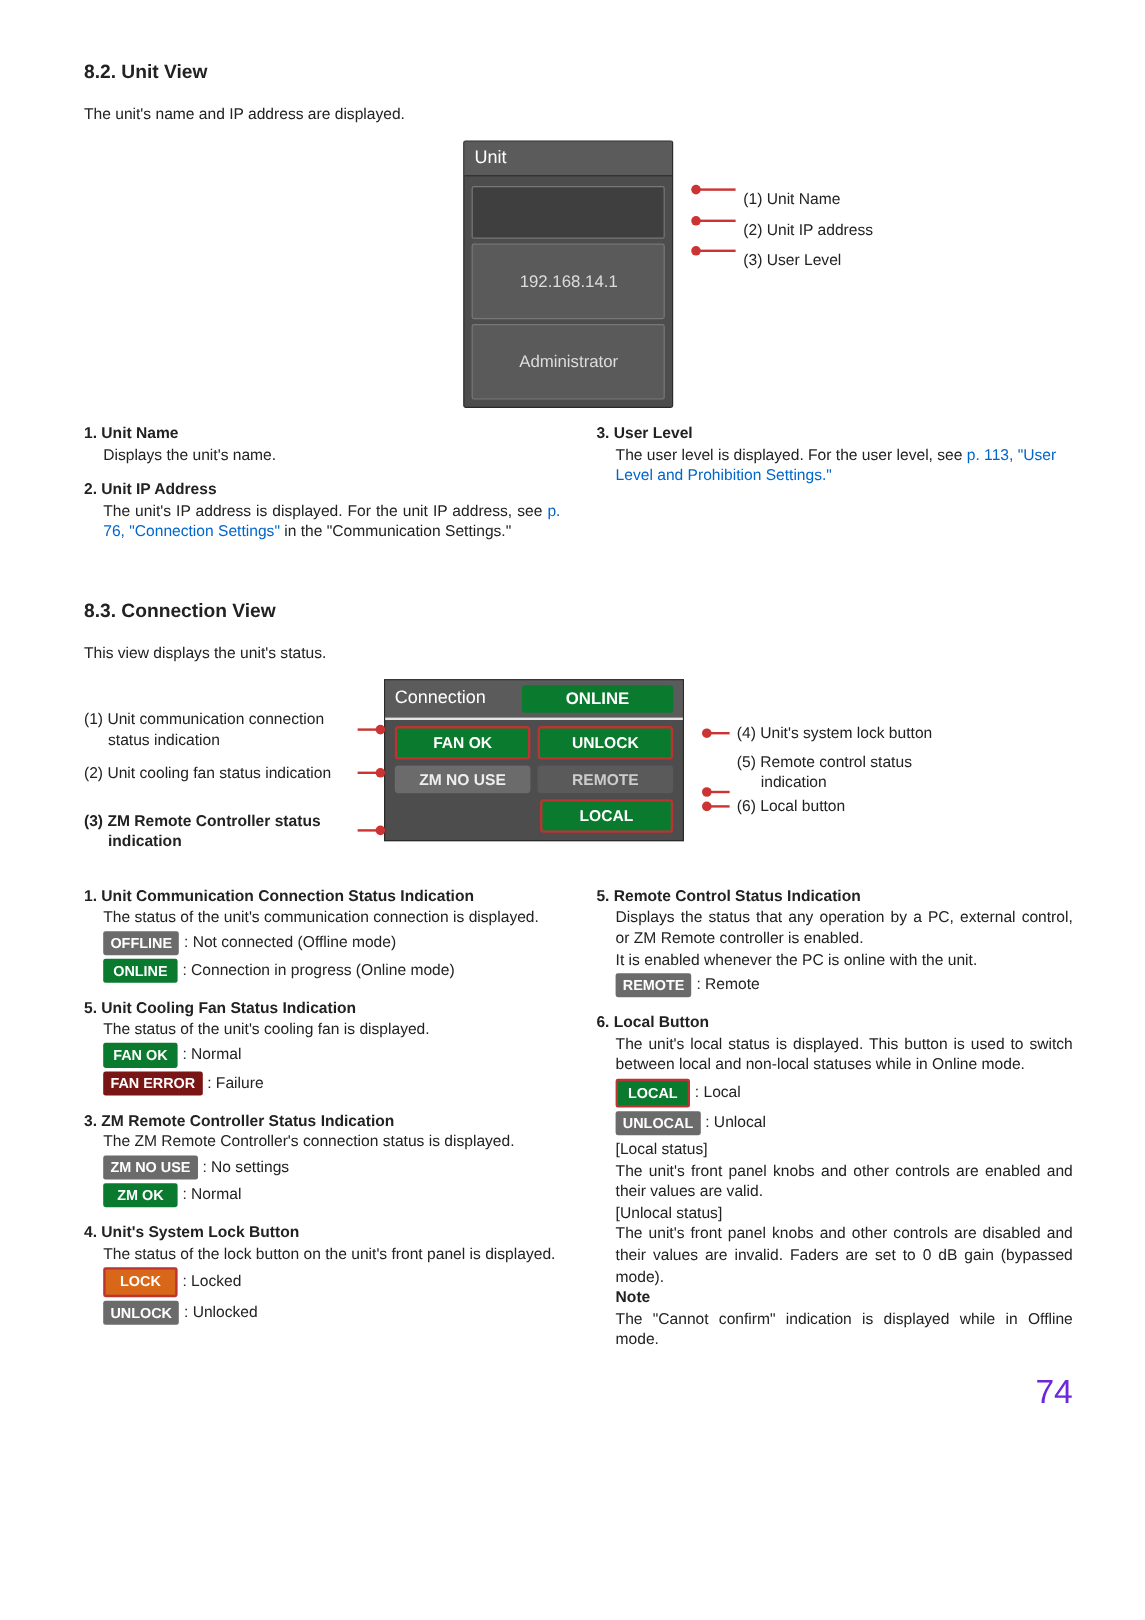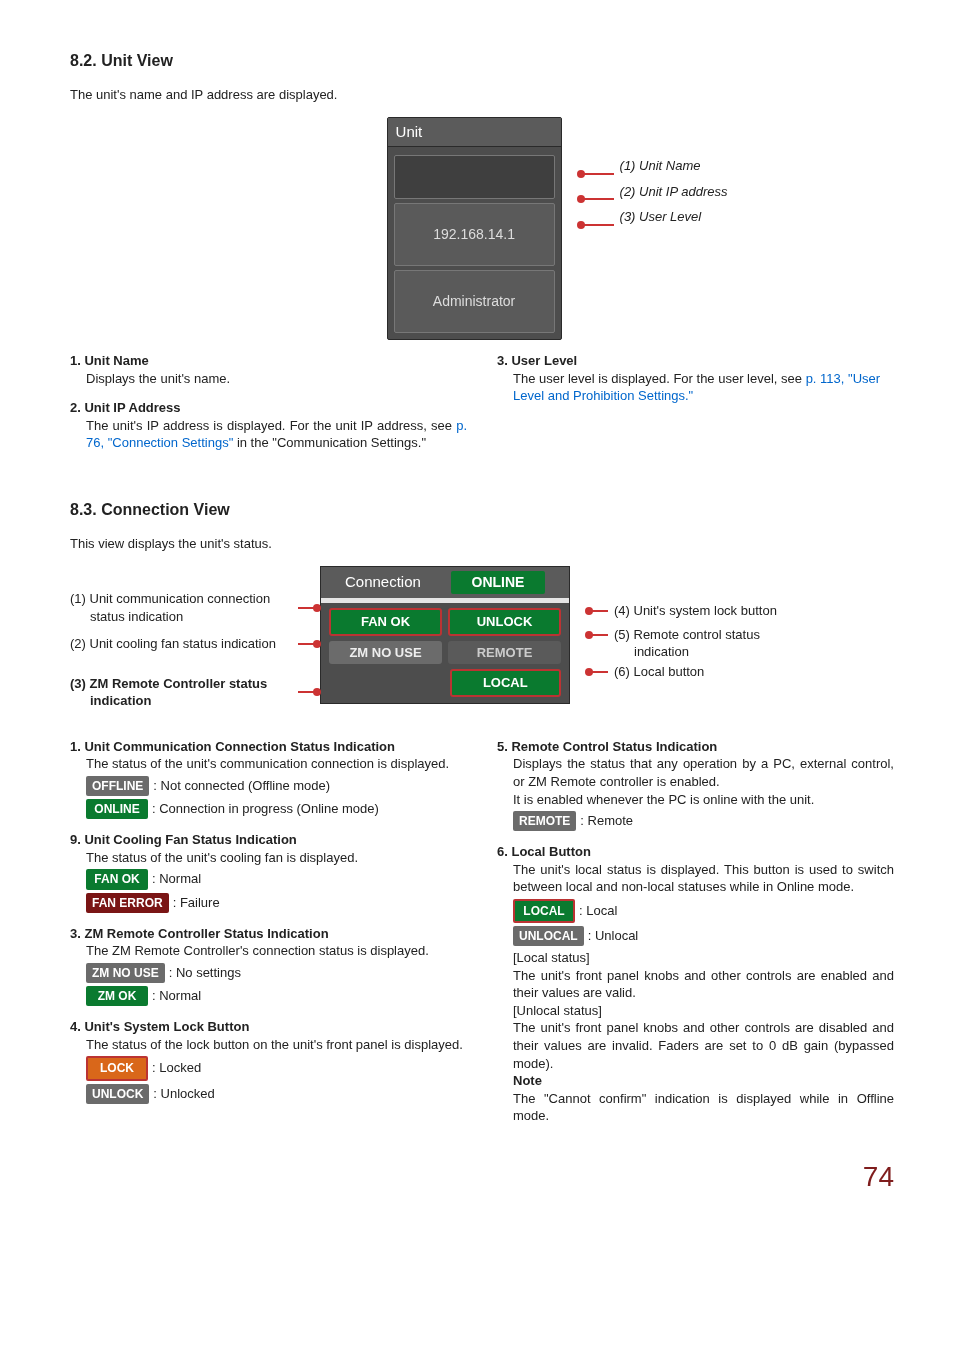--- a/index.html
+++ b/index.html
@@ -46,21 +46,21 @@
     font-size:14px;
     border:1px solid #777;
     border-radius:2px;
     background:#5a5a5a;
     text-align:center;
   }
   .unit-row.blank { height:26px; background:#3f3f3f; margin-top:8px; }
   .unit-row.ip { margin-top:4px; }
   .unit-row.admin { margin-top:4px; }
   .callouts { margin-left:16px; display:flex; flex-direction:column; }
-  .callout { display:flex; align-items:flex-end; margin-top:8px; font-size:13px;font-style:italic; }
+  .callout { display:flex; align-items:flex-start; margin-top:8px; font-size:13px; }
   .callout:first-child{ margin-top:40px; }
   .line { width:36px; height:2px; background:#c33; margin-right:6px; position:relative; }
   .line::before{content:""; position:absolute; left:-1px; top:-3px; width:8px; height:8px; background:#c33; border-radius:50%;}
 
   
   .conn-fig { display:flex; align-items:flex-start; margin-bottom:18px; }
   .conn-left-labels { width:250px; font-size:13px; }
   .conn-left-labels .row { display:flex; align-items:center; margin-bottom:10px; }
   .conn-left-labels .row .txt { flex:1; }
   .conn-left-labels .row .ln { width:22px; height:2px; background:#c33; margin-left:4px; position:relative; }
@@ -69,23 +69,23 @@
   .conn-panel {
     width:250px;
     background:#4d4d4d;
     border:1px solid #2a2a2a;
     padding-bottom:6px;
   }
   .conn-panel .chdr {
     background:#5b5b5b;
     color:#fff;
     font-size:15px;
-    padding:4px 24px;
+    padding:4px 8px;
     text-align:left;
-    border-bottom:5px solid #e5e5e5;
+    border-bottom:2px solid #e5e5e5;
     display:flex; align-items:center; gap:30px;
   }
   .pill {
     flex:1;
     text-align:center;
     font-weight:bold;
     font-size:13px;
     padding:3px 2px;
     border-radius:3px;
     color:#fff;
@@ -120,21 +120,21 @@
     text-align:center;
     margin-right:4px;
   }
   .badge.grey{ background:#6b6b6b;}
   .badge.green{ background:#0a7a2f;}
   .badge.darkred{ background:#7a1515;}
   .badge.orange{ background:#d9671a; border:2px solid #b33;}
   .badge.greenb{ background:#0a7a2f; border:2px solid #b33;}
   .st-line{ margin:3px 0 3px 16px;}
 
-  .pagenum { text-align:right; font-size:28px; color:#7f1d1d; margin-top:21px; }
+  .pagenum { text-align:right; font-size:28px; color:#6d28d9; margin-top:4px; }
 </style>
 </head>
 <body>
 
 
 
 
 <h2>8.2. Unit View</h2>
 <p class="intro">The unit's name and IP address are displayed.</p>
 
@@ -227,41 +227,41 @@
     <div class="single">
       <span class="pill greend">LOCAL</span>
     </div>
   </div>
 
   <div class="conn-right-labels">
     <div class="row">
         <div class="ln"></div>
         <div>(4) Unit's system lock button</div>
       </div>
-    <div class="row" style="margin-top:6px;">
+    <div class="row" style="margin-top:6px;align-items:flex-end;">
         <div class="ln"></div>
         <div><span>(5) Remote control status</span><br><span style="padding-left:20px;">indication</span></div>
       </div>
     <div class="row" style="margin-top:2px;">
         <div class="ln"></div>
         <div>(6) Local button</div>
       </div>
   </div>
 </div>
 
 <div class="cols">
   <div class="col">
     <div class="num-item">
       <div class="num">1. Unit Communication Connection Status Indication</div>
       <div class="indent">The status of the unit's communication connection is displayed.</div>
       <div class="st-line"><span class="badge grey">OFFLINE</span><span>: Not connected (Offline mode)</span></div>
       <div class="st-line"><span class="badge green">ONLINE</span><span>: Connection in progress (Online mode)</span></div>
     </div>
     <div class="num-item">
-      <div class="num">9. Unit Cooling Fan Status Indication</div>
+      <div class="num">5. Unit Cooling Fan Status Indication</div>
       <div class="indent">The status of the unit's cooling fan is displayed.</div>
       <div class="st-line"><span class="badge green">FAN OK</span><span>: Normal</span></div>
       <div class="st-line"><span class="badge darkred">FAN ERROR</span><span>: Failure</span></div>
     </div>
     <div class="num-item">
       <div class="num">3. ZM Remote Controller Status Indication</div>
       <div class="indent justify">The ZM Remote Controller's connection status is displayed.</div>
       <div class="st-line"><span class="badge grey">ZM NO USE</span><span>: No settings</span></div>
       <div class="st-line"><span class="badge green">ZM OK</span><span>: Normal</span></div>
     </div>

